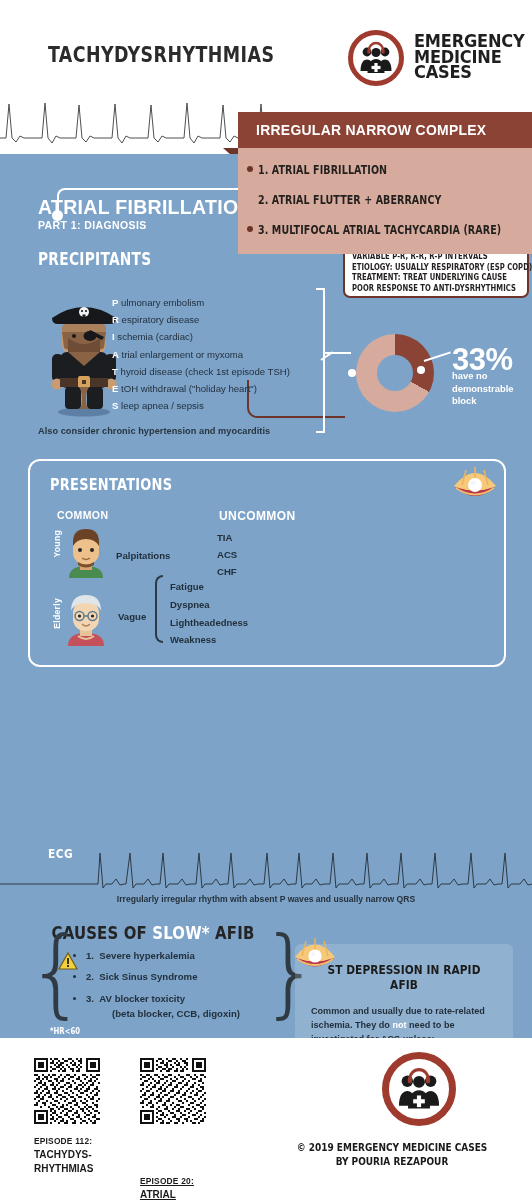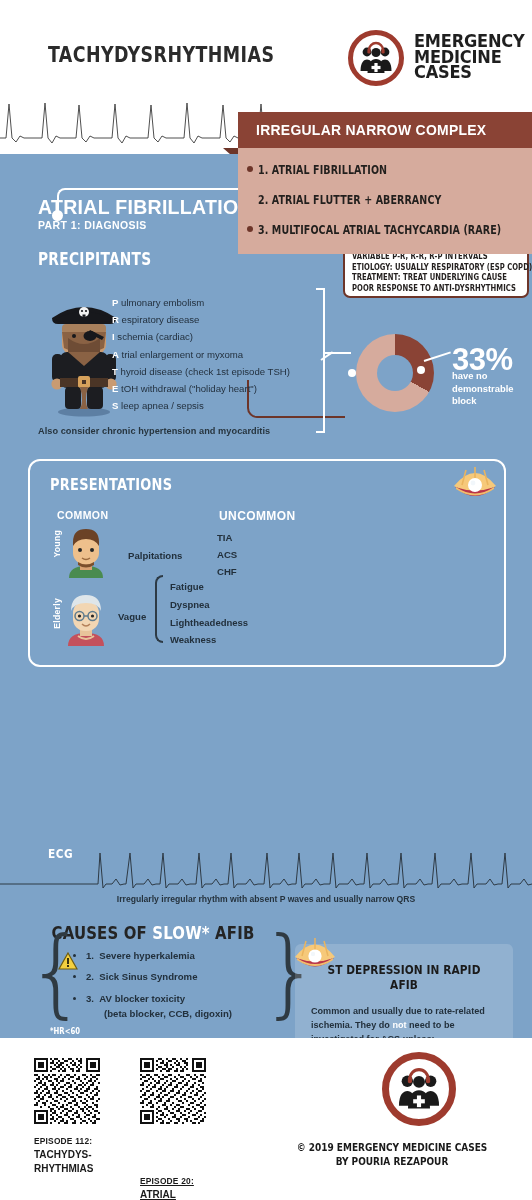--- a/index.html
+++ b/index.html
@@ -204,21 +204,21 @@
   }
   .avatar-young { position: absolute; left: 65px; top: 372px; width: 42px; height: 52px; }
   .avatar-old { position: absolute; left: 65px; top: 437px; width: 42px; height: 55px; }
   .vlabel {
     position: absolute; font-size: 8.6px; font-weight: 700; color: #ffffff;
     writing-mode: vertical-rl; transform: rotate(180deg); letter-spacing: 0.3px;
   }
   .vlabel.young { left: 52px; top: 376px; }
   .vlabel.elderly { left: 52px; top: 444px; }
   .palp {
-    position: absolute; left: 128px; top: 396px;
+    position: absolute; left: 116px; top: 396px;
     font-size: 9.6px; font-weight: 700; color: #22303c;
   }
   .vague {
     position: absolute; left: 118px; top: 457px;
     font-size: 9.6px; font-weight: 700; color: #22303c;
   }
   .brace {
     position: absolute; left: 155px; top: 421px; width: 8px; height: 68px;
     border: 2px solid #2d3a45; border-right: none; border-radius: 9px 0 0 9px;
   }
@@ -545,21 +545,21 @@
       <div class="brace-l" style="left:4px; top:8px;">{</div>
       <div class="brace-r" style="left:238px; top:8px;">}</div>
       <svg class="warn-tri" viewBox="0 0 20 18">
         <path d="M10 1 L19 17 L1 17 Z" fill="#f4d03f" stroke="#6e5c12" stroke-width="1.2"></path>
         <rect x="9" y="6" width="2" height="6" fill="#3b3310"></rect>
         <rect x="9" y="13" width="2" height="2" fill="#3b3310"></rect>
       </svg>
       <ul class="slow-list">
         <li><span>1.</span>&nbsp;&nbsp;<span>Severe hyperkalemia</span></li>
         <li><span>2.</span>&nbsp;&nbsp;<span>Sick Sinus Syndrome</span></li>
-        <li><span>3.</span>&nbsp;&nbsp;<span>AV blocker toxicity</span><span class="sub" style="margin-left:18px">(beta blocker, CCB, digoxin)</span></li>
+        <li><span>3.</span>&nbsp;&nbsp;<span>AV blocker toxicity</span><span class="sub" style="margin-left:26px">(beta blocker, CCB, digoxin)</span></li>
       </ul>
       <div class="hr-note">*HR&lt;60</div>
     </div>
 
     <div class="wide-block">
       <div class="corner tl"></div>
       <div class="corner tr"></div>
       <div class="wide-t1">CAUSES OF</div>
       <div class="wide-t2"><em>WIDE COMPLEX</em><b> AFIB</b></div>
       <svg class="warn-tri2" viewBox="0 0 20 18">

